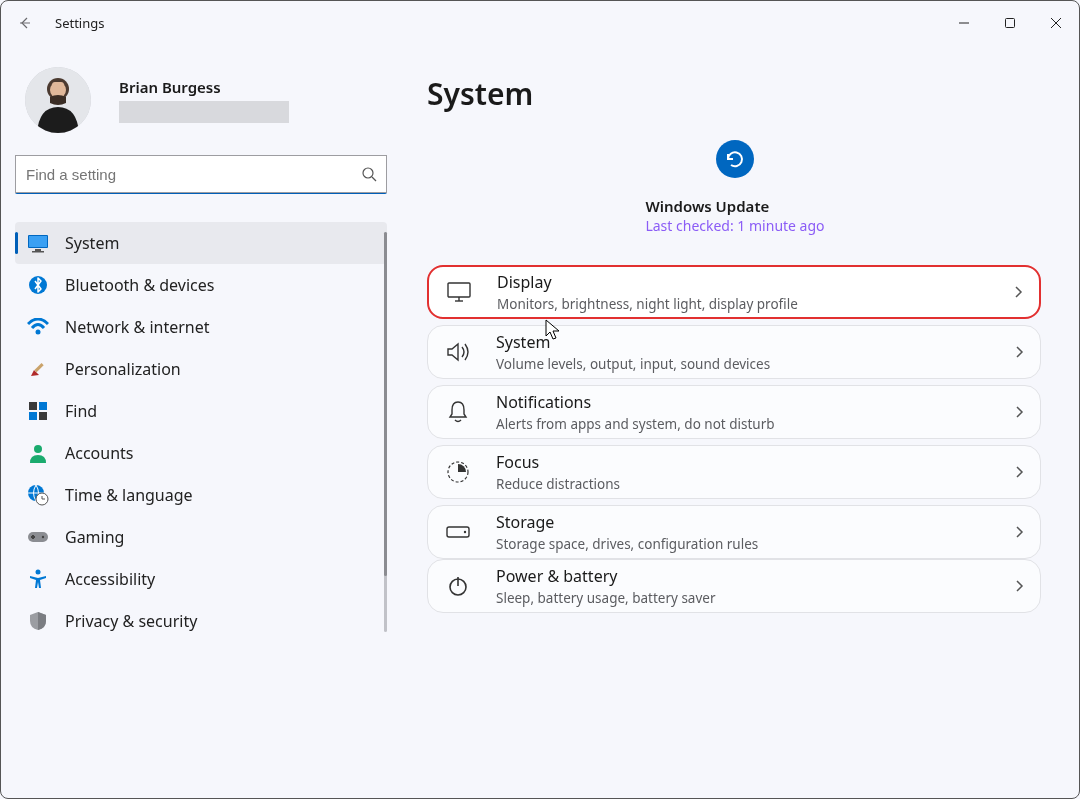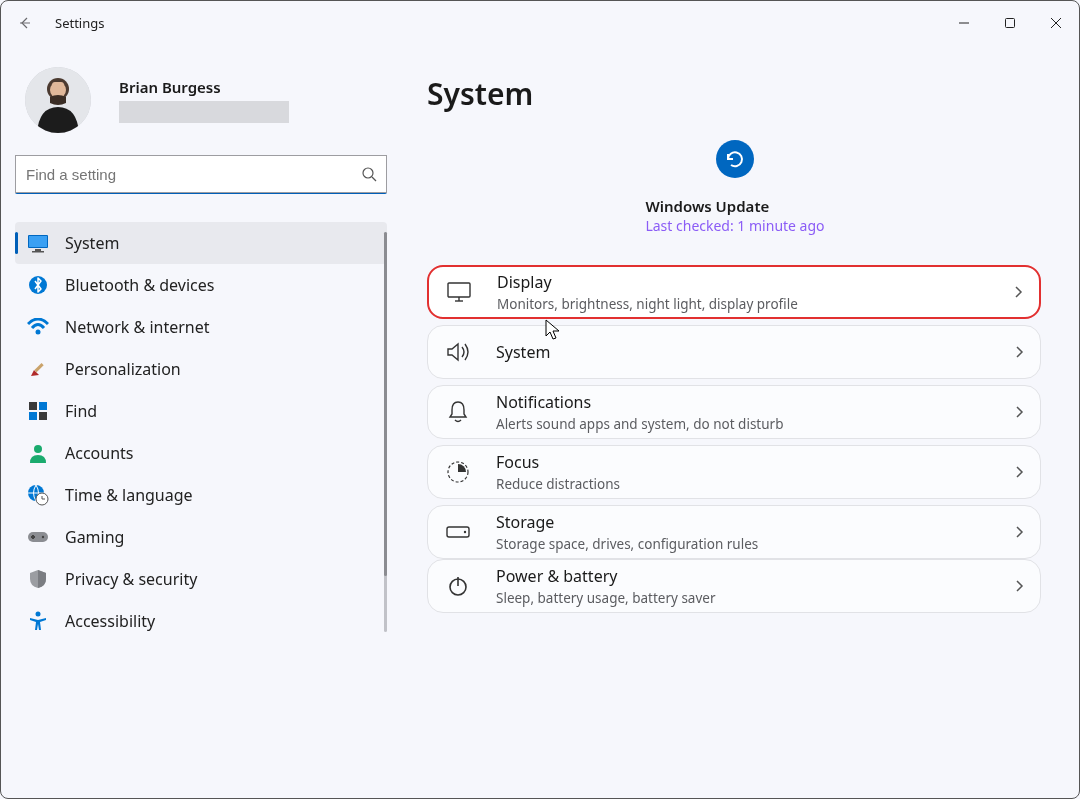--- a/index.html
+++ b/index.html
@@ -186,35 +186,35 @@
                 <circle cx="6" cy="8" r="1.2" fill="#444"></circle>
                 <circle cx="16" cy="8" r="1.2" fill="#444"></circle>
                 <rect x="4" y="7" width="4" height="2" fill="#444"></rect>
                 <rect x="5" y="6" width="2" height="4" fill="#444"></rect>
               </svg>
             </span>
           <span>Gaming</span>
         </li>
         <li class="navitem">
           <span class="navicon">
+              <svg width="20" height="20" viewBox="0 0 20 20" fill="#0078d4">
+                <circle cx="10" cy="3" r="2.5"></circle>
+                <path d="M2 7 L10 9 L18 7 L18 9 L12 11 L13 19 L11 19 L10 13 L9 19 L7 19 L8 11 L2 9 Z"></path>
+              </svg>
+            </span>
+          <span>Accessibility</span>
+        </li>
+        <li class="navitem">
+          <span class="navicon">
               <svg width="18" height="20" viewBox="0 0 18 20">
                 <path d="M9 1 L17 4 V10 Q17 17 9 19 Q1 17 1 10 V4 Z" fill="#9b9da2"></path>
                 <path d="M9 1 L17 4 V10 Q17 17 9 19 Z" fill="#7b7d82"></path>
               </svg>
             </span>
           <span>Privacy &amp; security</span>
-        </li>
-        <li class="navitem">
-          <span class="navicon">
-              <svg width="20" height="20" viewBox="0 0 20 20" fill="#0078d4">
-                <circle cx="10" cy="3" r="2.5"></circle>
-                <path d="M2 7 L10 9 L18 7 L18 9 L12 11 L13 19 L11 19 L10 13 L9 19 L7 19 L8 11 L2 9 Z"></path>
-              </svg>
-            </span>
-          <span>Accessibility</span>
         </li>
       </ul>
       <div class="navscroll">
           <div class="navscroll-thumb"></div>
         </div>
     </nav>
   </aside>
 
   <main class="main" style="position:relative;">
     <h1 class="page">System</h1>
@@ -258,38 +258,39 @@
     <div class="card">
       <div class="cicon">
           <svg width="26" height="22" viewBox="0 0 26 22" fill="none" stroke="#333" stroke-width="1.4">
             <path d="M3 8 H7 L13 3 V19 L7 14 H3 Z" fill="none"></path>
             <path d="M17 6 Q21 11 17 16"></path>
             <path d="M20 3 Q26 11 20 19"></path>
           </svg>
         </div>
       <div class="ctext">
         <div class="ctitle">System</div>
+        <div class="csub">Volume levels, output, input, sound devices</div>
       </div>
       <div class="chev">
           <svg width="10" height="16" viewBox="0 0 10 16" fill="none" stroke="#555" stroke-width="1.5">
             <path d="M3 3 L8 8 L3 13"></path>
           </svg>
         </div>
     </div>
 
     <div class="card">
       <div class="cicon">
           <svg width="22" height="24" viewBox="0 0 22 24" fill="none" stroke="#333" stroke-width="1.4">
             <path d="M11 2 Q17 2 17 10 V14 L19 17 H3 L5 14 V10 Q5 2 11 2 Z"></path>
             <path d="M8 20 Q11 23 14 20"></path>
           </svg>
         </div>
       <div class="ctext">
         <div class="ctitle">Notifications</div>
-        <div class="csub">Alerts sound apps and system, do not disturb</div>
+        <div class="csub">Alerts from apps and system, do not disturb</div>
       </div>
       <div class="chev">
           <svg width="10" height="16" viewBox="0 0 10 16" fill="none" stroke="#555" stroke-width="1.5">
             <path d="M3 3 L8 8 L3 13"></path>
           </svg>
         </div>
     </div>
 
     <div class="card">
       <div class="cicon">

